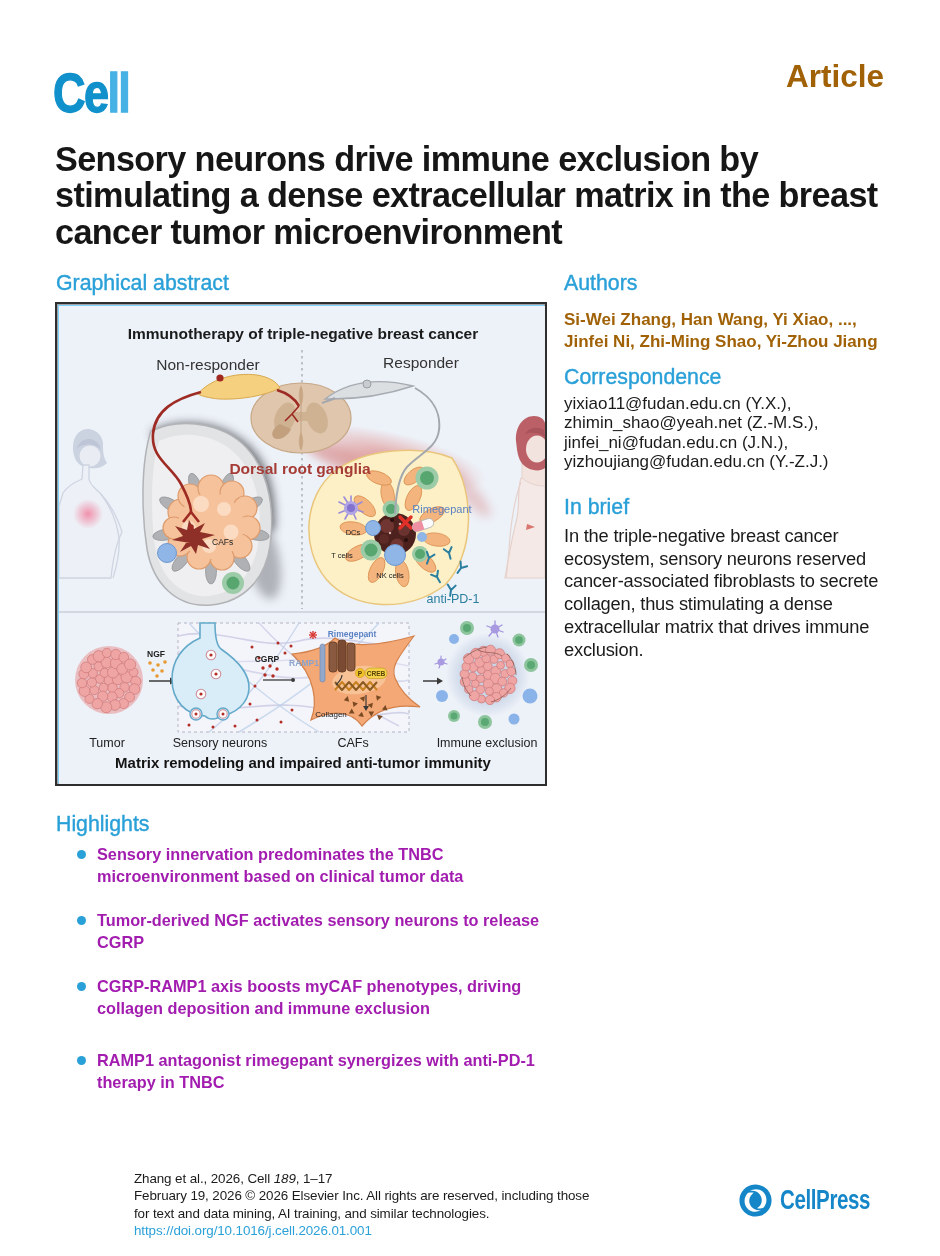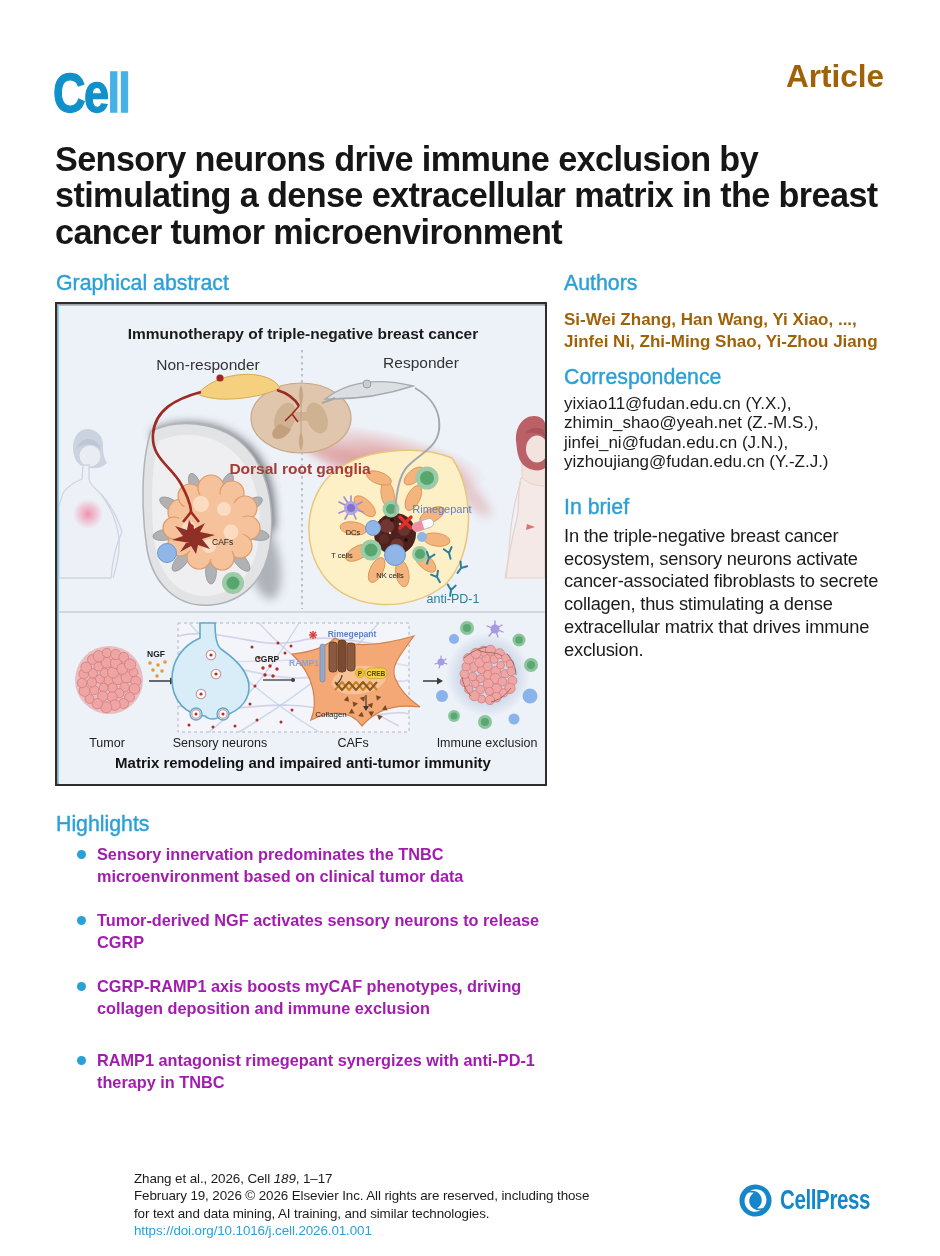--- a/index.html
+++ b/index.html
@@ -592,21 +592,21 @@
   <div class="corr-text">
     <div>yixiao11@fudan.edu.cn (Y.X.),</div>
     <div>zhimin_shao@yeah.net (Z.-M.S.),</div>
     <div>jinfei_ni@fudan.edu.cn (J.N.),</div>
     <div>yizhoujiang@fudan.edu.cn (Y.-Z.J.)</div>
   </div>
 
   <div class="sec-head" style="position:absolute; left:564px; top:495px;">In brief</div>
   <div class="inbrief-text">
     <div>In the triple-negative breast cancer</div>
-    <div>ecosystem, sensory neurons activate</div>
+    <div>ecosystem, sensory neurons reserved</div>
     <div>cancer-associated fibroblasts to secrete</div>
     <div>collagen, thus stimulating a dense</div>
     <div>extracellular matrix that drives immune</div>
     <div>exclusion.</div>
   </div>
 
   <div class="sec-head hl-head">Highlights</div>
 
   <div class="hl-item" style="top:843px;">
     <span class="hl-dot"></span>

